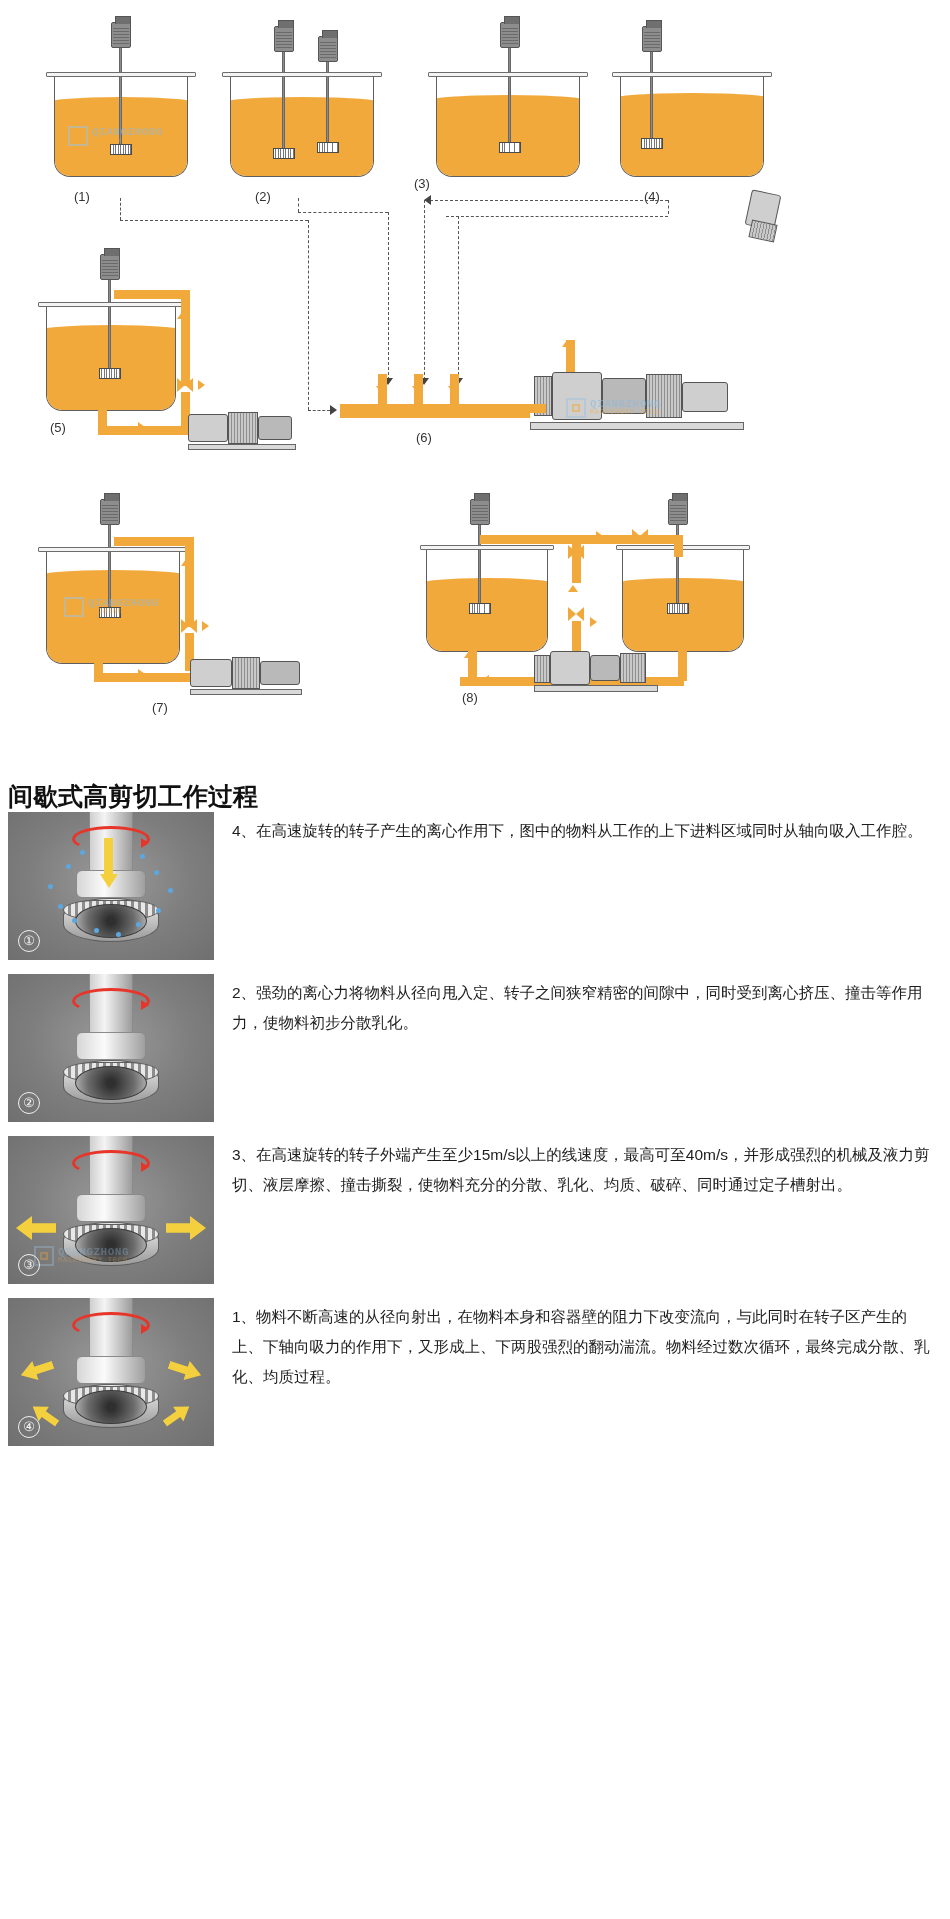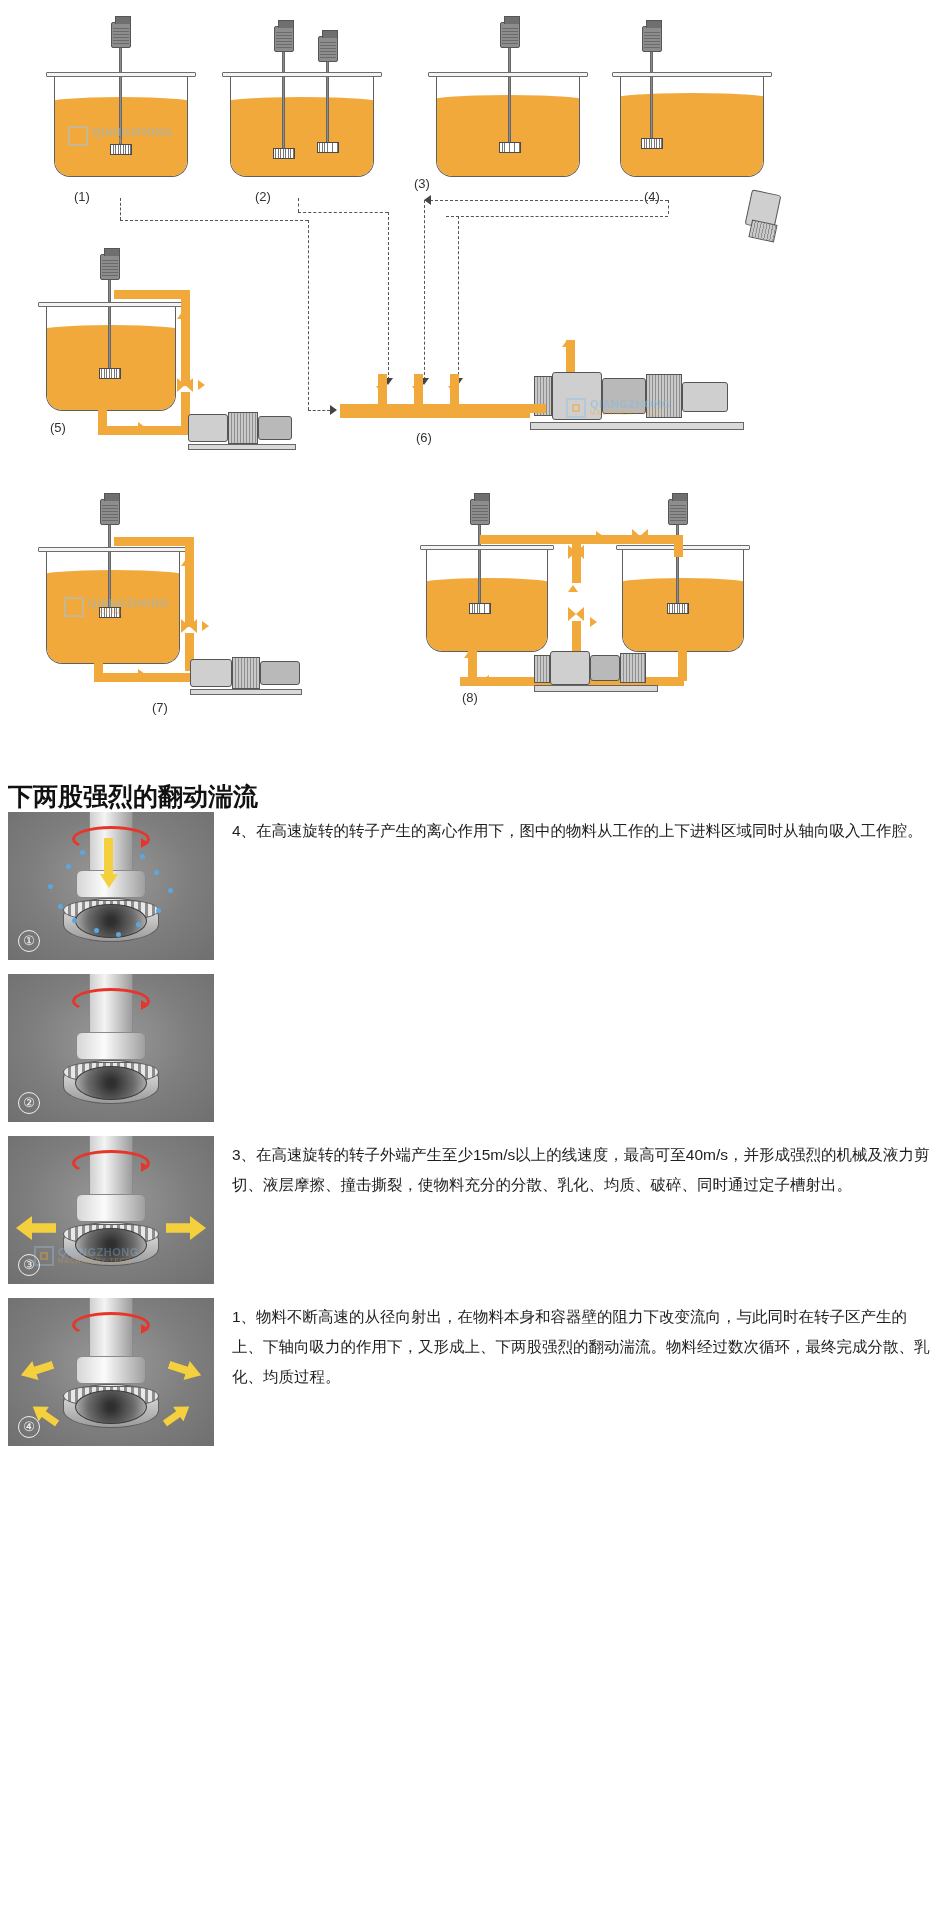--- a/index.html
+++ b/index.html
@@ -102,21 +102,21 @@
   .watermark {
     position: absolute; opacity: .55; display: flex; align-items: center; gap: 4px;
     pointer-events: none;
   }
   .wm-mark {
     width: 20px; height: 20px; border: 2px solid #9fc3e0; position: relative; flex: none;
   }
   .wm-mark::after {
     content:""; position:absolute; left:4px; top:4px; right:4px; bottom:4px; border:2px solid #F2A93B;
   }
-  .wm-text { line-height: 1.05; }
+  .wm-text { line-height: 1.05; font-family: Liberation Mono, monospace; }
   .wm-title { font-size: 11px; font-weight: bold; color: #8fb8d8; letter-spacing: .5px; }
   .wm-sub { font-size: 6.5px; color: #F2A93B; letter-spacing: 1.1px; }
 
   
   .section-title {
     position: absolute; left: 8px; top: 780px;
     font-size: 25px; font-weight: bold; color: #111;
     font-family: "Liberation Sans", sans-serif;
   }
 
@@ -465,21 +465,21 @@
         <div class="fan" style="left:0; top:4px; width:16px; height:28px;"></div>
         <div class="mbody" style="left:16px; top:0; width:40px; height:34px;"></div>
         <div class="mhead" style="left:56px; top:4px; width:30px; height:26px;"></div>
         <div class="fan" style="left:86px; top:2px; width:26px; height:30px;"></div>
         <div class="base" style="left:0; top:34px; width:124px; height:7px;"></div>
       </div>
     </div>
     <div class="caption" style="left:462px; top:690px;">(8)</div>
   </div>
 
-  <div class="section-title">下两股强烈的翻动湍流</div>
+  <div class="section-title">间歇式高剪切工作过程</div>
 
   <div class="steps">
 
     <div class="step">
       <div class="thumb">
         <div class="column"></div>
         <div class="collar"></div>
         <div class="redarc"></div>
         <div class="stator"></div>
         <div class="teeth"></div>
@@ -506,20 +506,21 @@
     <div class="step">
       <div class="thumb">
         <div class="column"></div>
         <div class="collar"></div>
         <div class="redarc"></div>
         <div class="stator"></div>
         <div class="teeth"></div>
         <div class="rotorblades"></div>
         <div class="num">②</div>
       </div>
+      <div class="step-text">2、强劲的离心力将物料从径向甩入定、转子之间狭窄精密的间隙中，同时受到离心挤压、撞击等作用力，使物料初步分散乳化。</div>
     </div>
 
     <div class="step">
       <div class="thumb">
         <div class="column"></div>
         <div class="collar"></div>
         <div class="redarc"></div>
         <div class="stator"></div>
         <div class="teeth"></div>
         <div class="rotorblades"></div>

